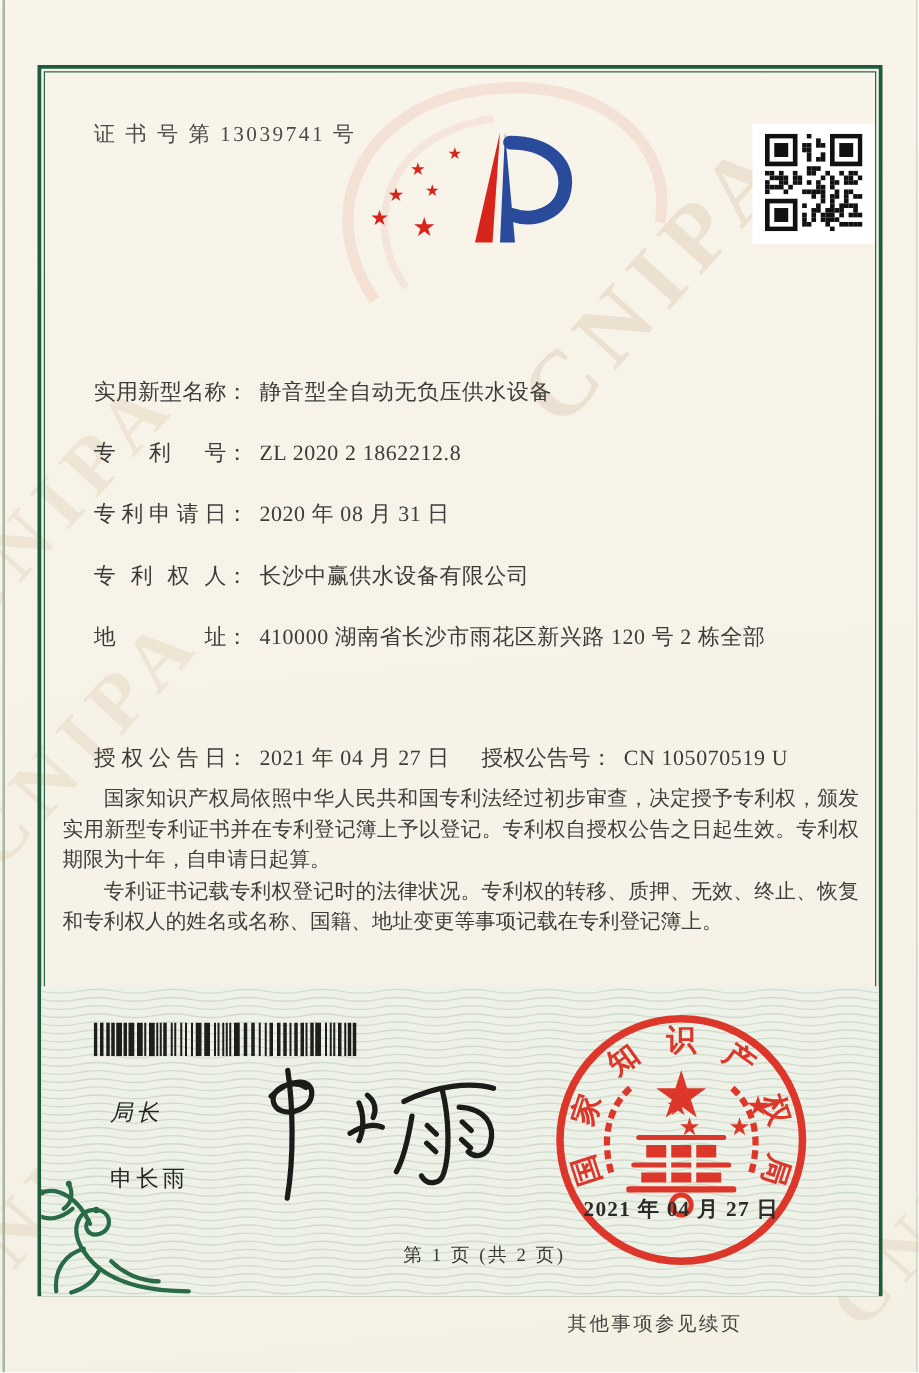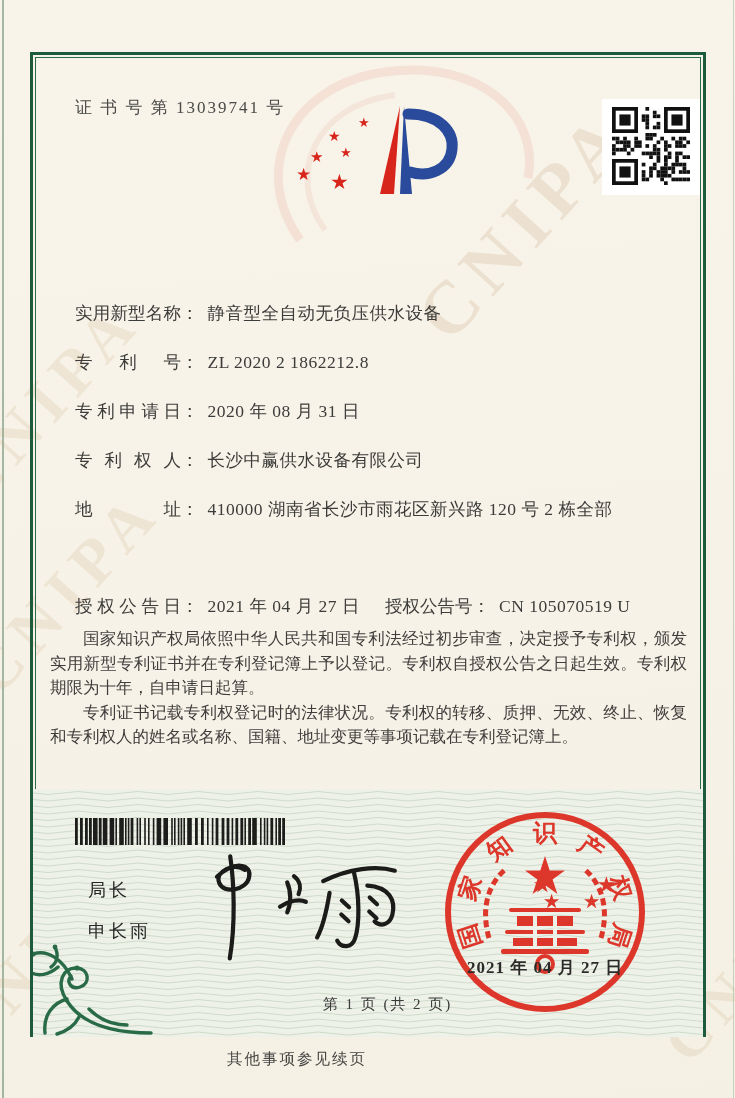--- a/index.html
+++ b/index.html
@@ -62,42 +62,42 @@
   }
   .body-text p { text-indent:2em; }
 
   
   .wave-panel { position:absolute; left:33px; top:789px; width:670px; height:248px; background:#eef1e8; overflow:hidden; }
   .flourish { position:absolute; left:-8px; top:148px; }
 
   .barcode { position:absolute; left:75px; top:818px; width:214px; height:27px; }
 
   .signer { position:absolute; left:88px; top:878px; font-family:"Liberation Sans","DejaVu Sans",sans-serif; color:#262624; }
-  .signer-title { font-size:18px; letter-spacing:3px; margin-bottom:17px; }
+  .signer-title { font-size:18px; letter-spacing:3px; margin-bottom:29px;font-style:italic; }
   .signer-name { font-size:18px; letter-spacing:3px; }
   .signature { position:absolute; left:192px; top:850px; transform:rotate(-2deg); }
 
   
   .seal { position:absolute; left:445px; top:812px; width:200px; height:200px; opacity:.93; }
   .seal-ring {
     position:absolute; inset:0; border:6px solid #dc2a1d; border-radius:50%;
   }
   .seal-char-ring { position:absolute; inset:0; }
   .seal-char-ring span {
     position:absolute; width:28px; height:28px; text-align:center;
     font-size:24px; font-weight:bold; color:#dc2a1d; line-height:28px;
   }
   .seal-emblem { position:absolute; left:30px; top:34px; }
   .seal-date {
     position:absolute; left:0; top:144px; width:200px; text-align:center;
     font-size:17px; color:#1c1c1a; letter-spacing:1px; white-space:nowrap; font-weight:bold;
   }
 
   .footer-page { position:absolute; left:0; top:995px; width:735px; text-align:center; font-size:15px; color:#3a3a38; letter-spacing:2px;margin-left:20px; }
-  .footer-note { position:absolute; left:0; top:1049px; width:594px; text-align:center; font-size:15.5px; color:#454543; letter-spacing:2px; }
+  .footer-note { position:absolute; left:0; top:1049px; width:594px; text-align:right; font-size:15.5px; color:#454543; letter-spacing:2px; }
 </style>
 </head>
 <body>
 
 <div class="page">
 
   <div class="edge-line-left"></div>
   <div class="edge-line-right"></div>
 
   <div id="wm-layer">

